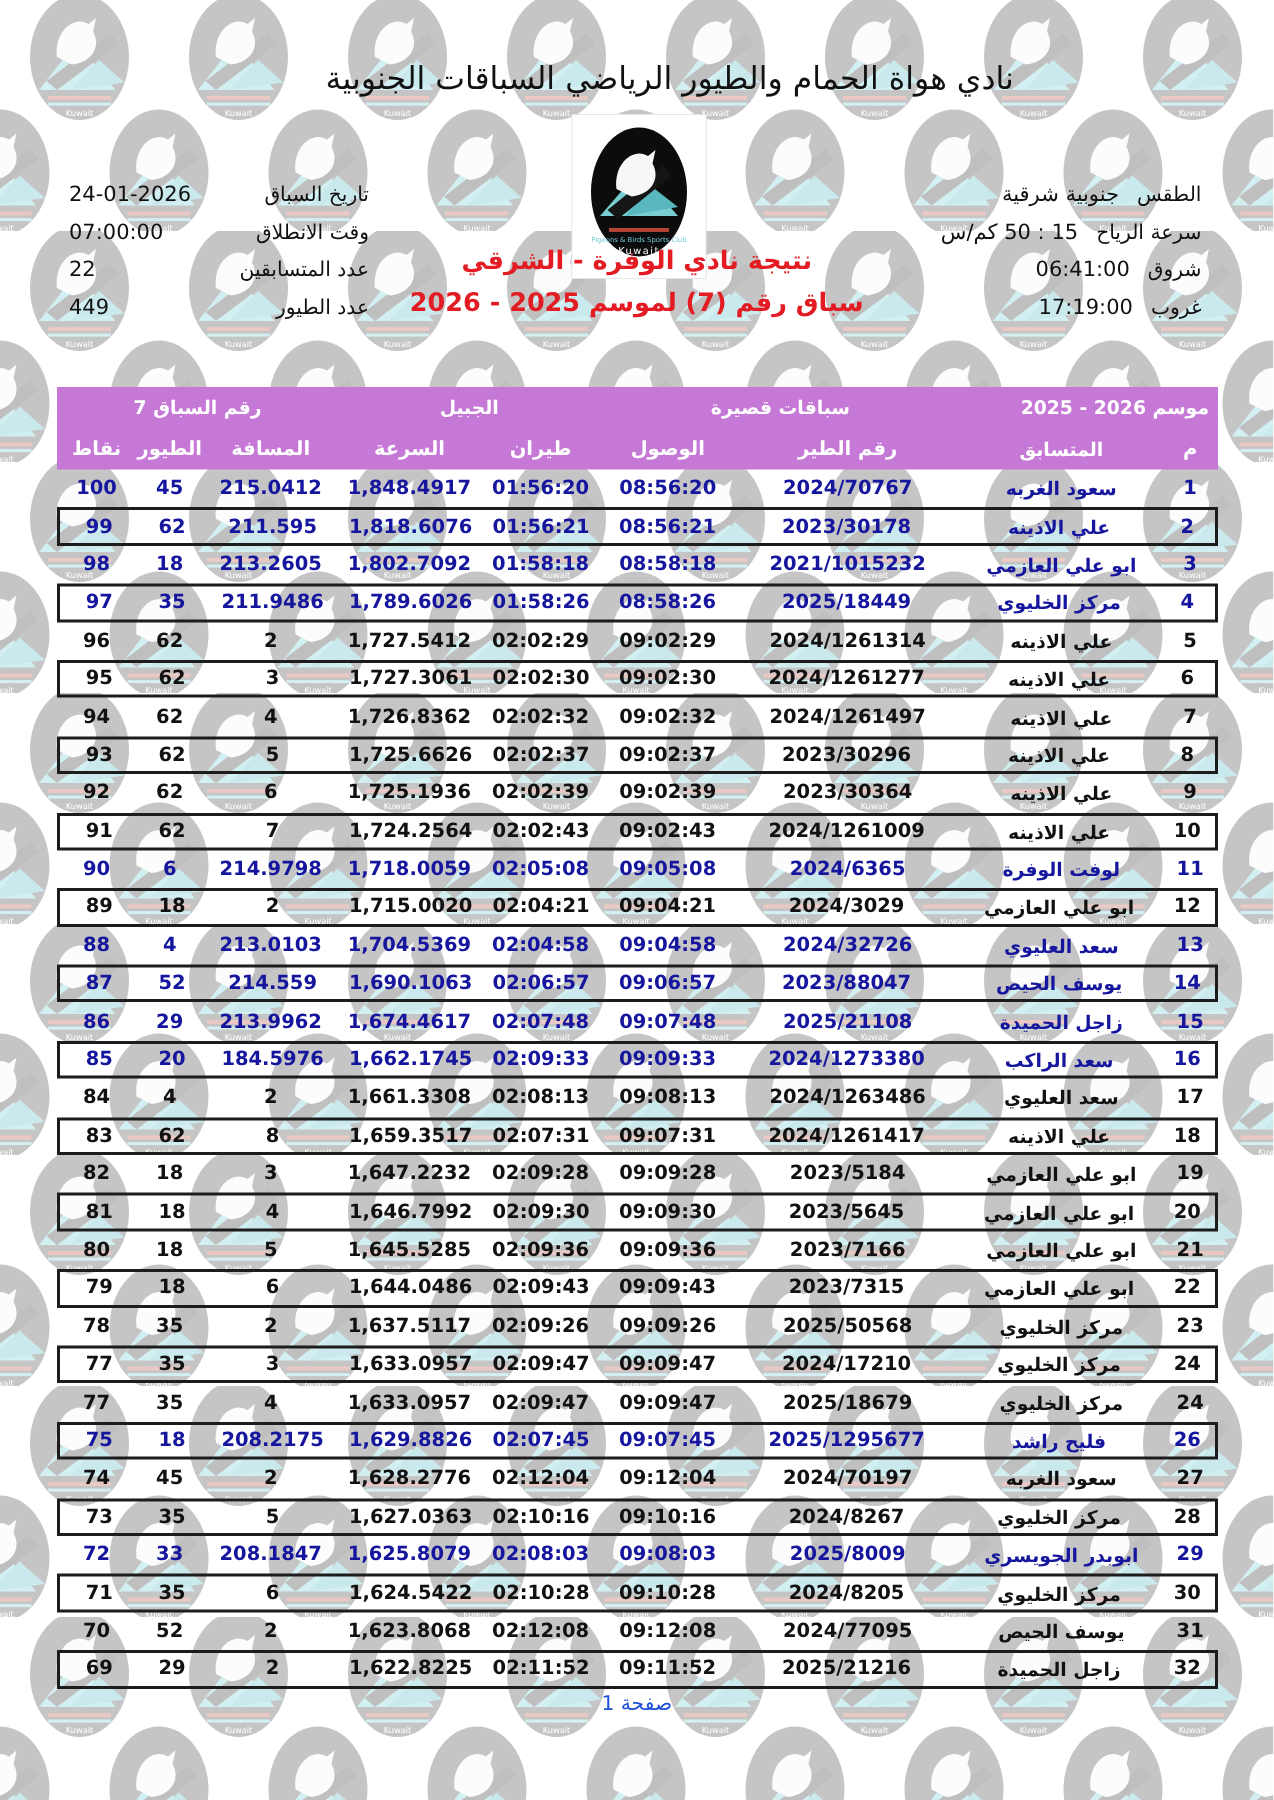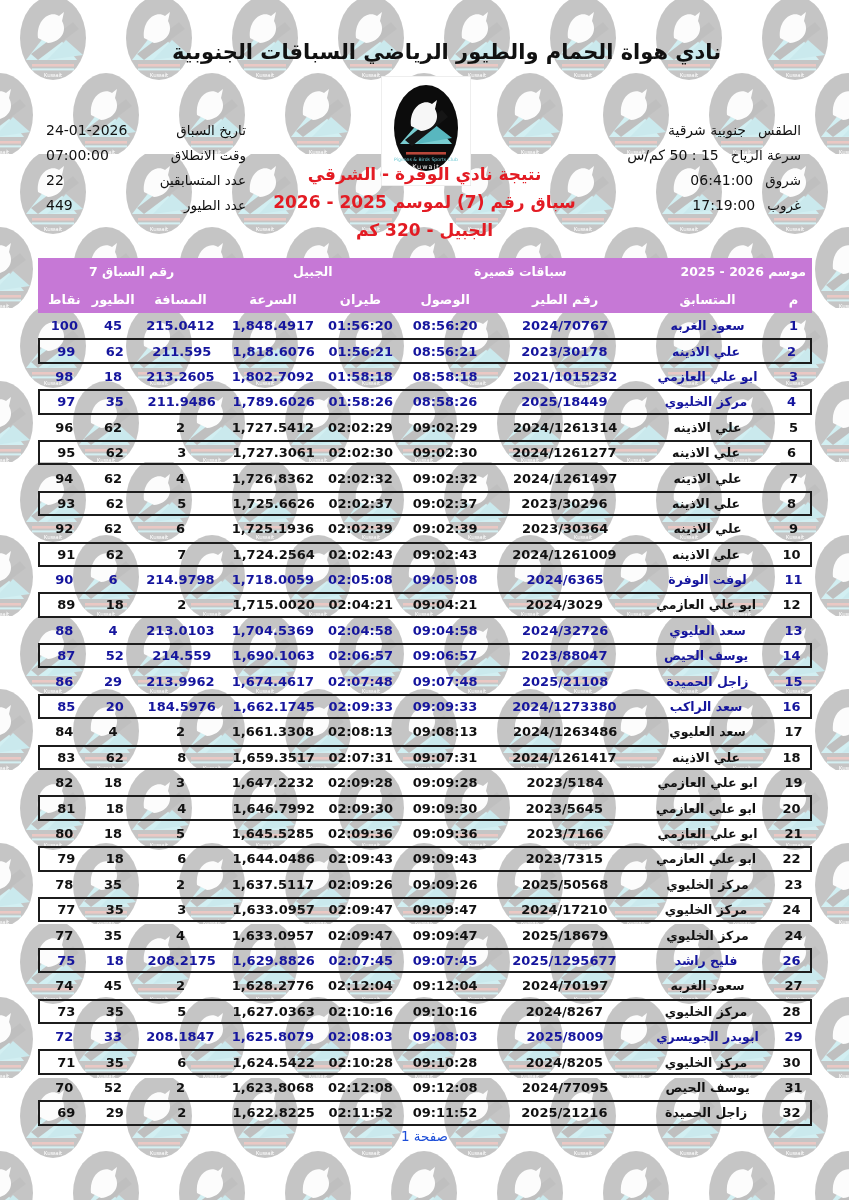--- a/index.html
+++ b/index.html
@@ -5,21 +5,21 @@
   html,body{margin:0;padding:0;}
   body{
     width:849px;height:1200px;position:relative;background:#ffffff;
     font-family:"DejaVu Sans",sans-serif;overflow:hidden;
   }
   .wm-layer{position:absolute;inset:0;z-index:0;pointer-events:none;}
   .content{position:absolute;inset:0;z-index:1;}
 
   .doc-title{
     position:absolute;top:40px;left:0;right:0;text-align:center;
-    font-size:21px;font-weight:bold;color:#111;letter-spacing:0;margin-left:44px;
+    font-size:21px;font-weight:normal;color:#111;letter-spacing:0;margin-left:44px;
   }
 
   .logo-card{position:absolute;left:381px;top:76px;width:90px;height:110px;}
 
   .info-block{position:absolute;font-size:13px;color:#111;}
   .info-left{left:46px;top:117px;width:200px;}
   .info-right{right:48px;top:117px;width:250px;}
   .info-row{display:flex;direction:rtl;align-items:center;height:25px;gap:12px;justify-content:flex-start;}
   .info-label{font-weight:normal;white-space:nowrap;font-size:13.5px;}
   .info-value{white-space:nowrap;font-size:14px;}
@@ -138,21 +138,20 @@
       </div>
       <div class="info-row">
         <span class="info-label">غروب</span>
         <span class="info-value">17:19:00</span>
       </div>
     </div>
 
   <div class="race-title">
     <div>نتيجة نادي الوفرة - الشرقي</div>
     <div>سباق رقم (7) لموسم 2025 - 2026</div>
-    <div>الجبيل - 320 كم</div>
   </div>
 
   <div class="race-table">
     <div class="thead">
       <div class="band">
         <div class="band-cell band-season">موسم 2026 - 2025</div>
         <div class="band-cell band-type">سباقات قصيرة</div>
         <div class="band-cell band-site">الجبيل</div>
         <div class="band-cell band-raceno">رقم السباق 7</div>
       </div>

